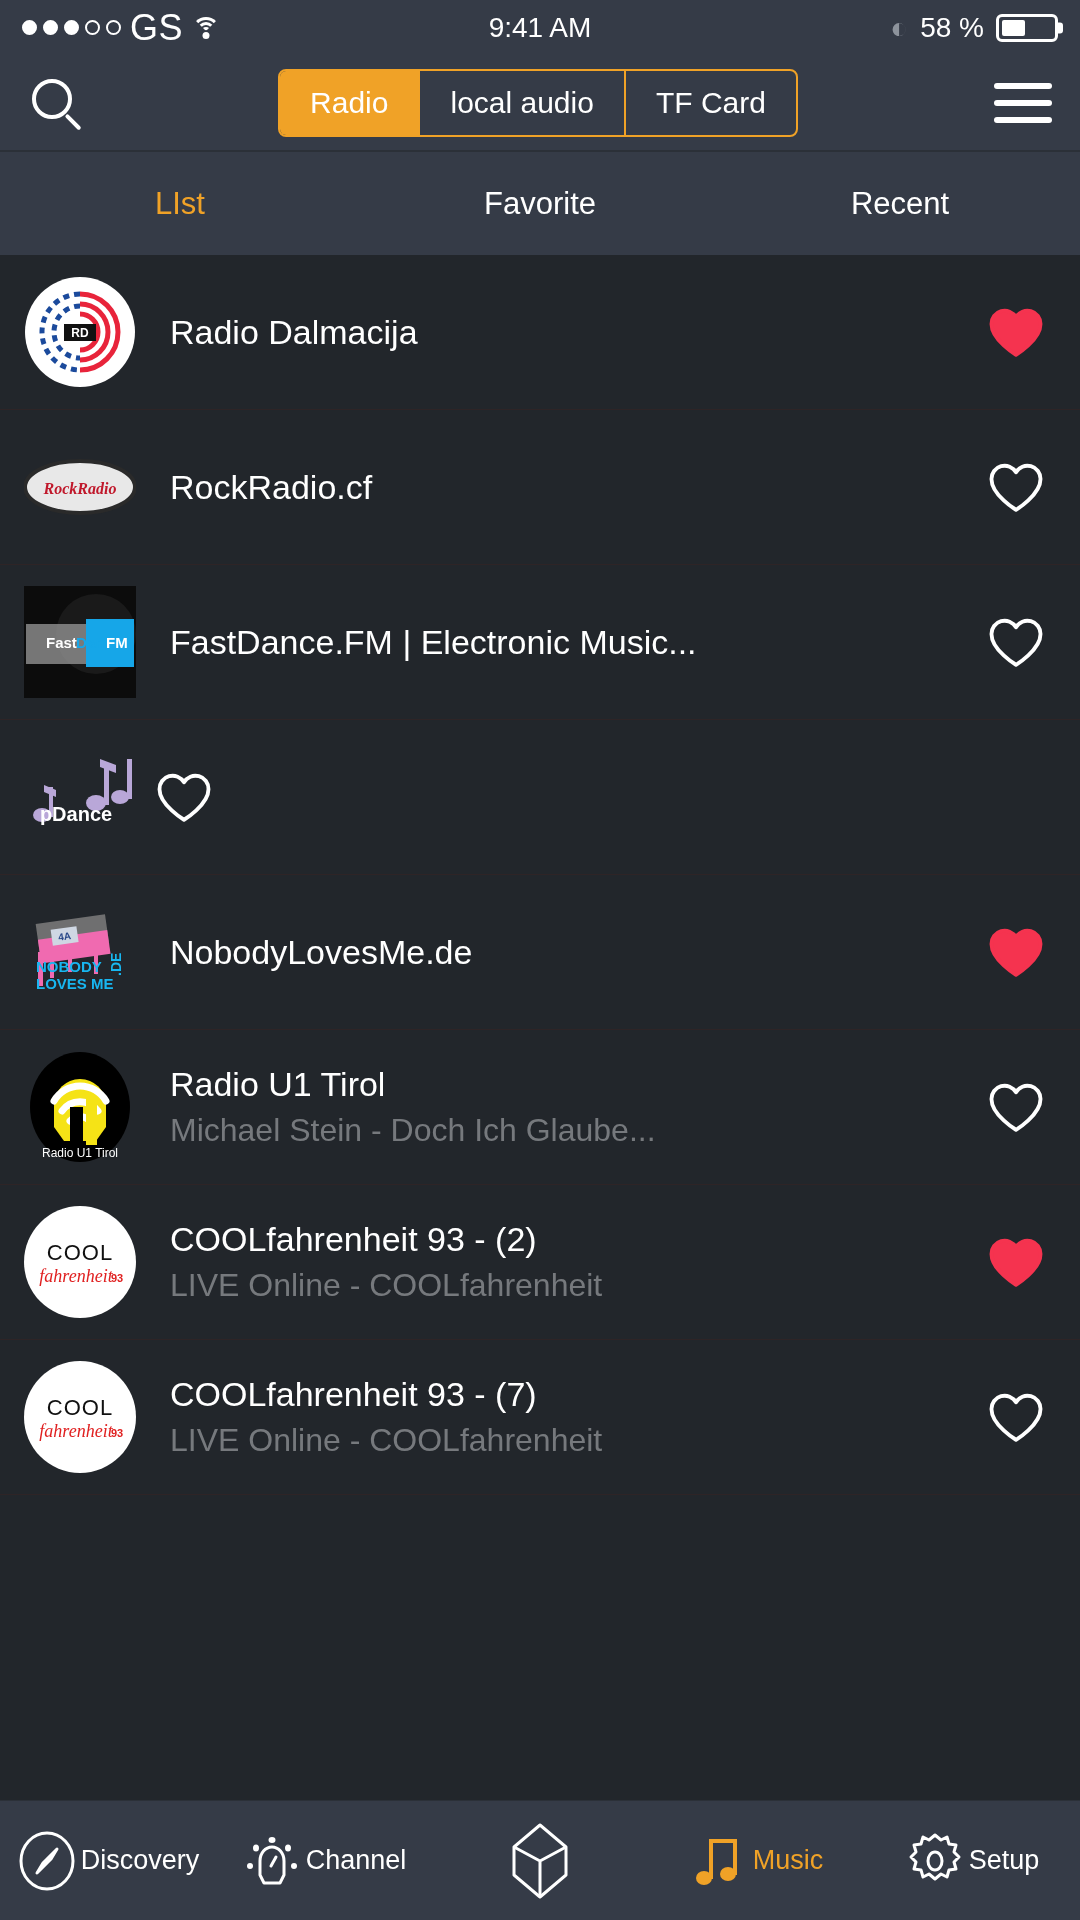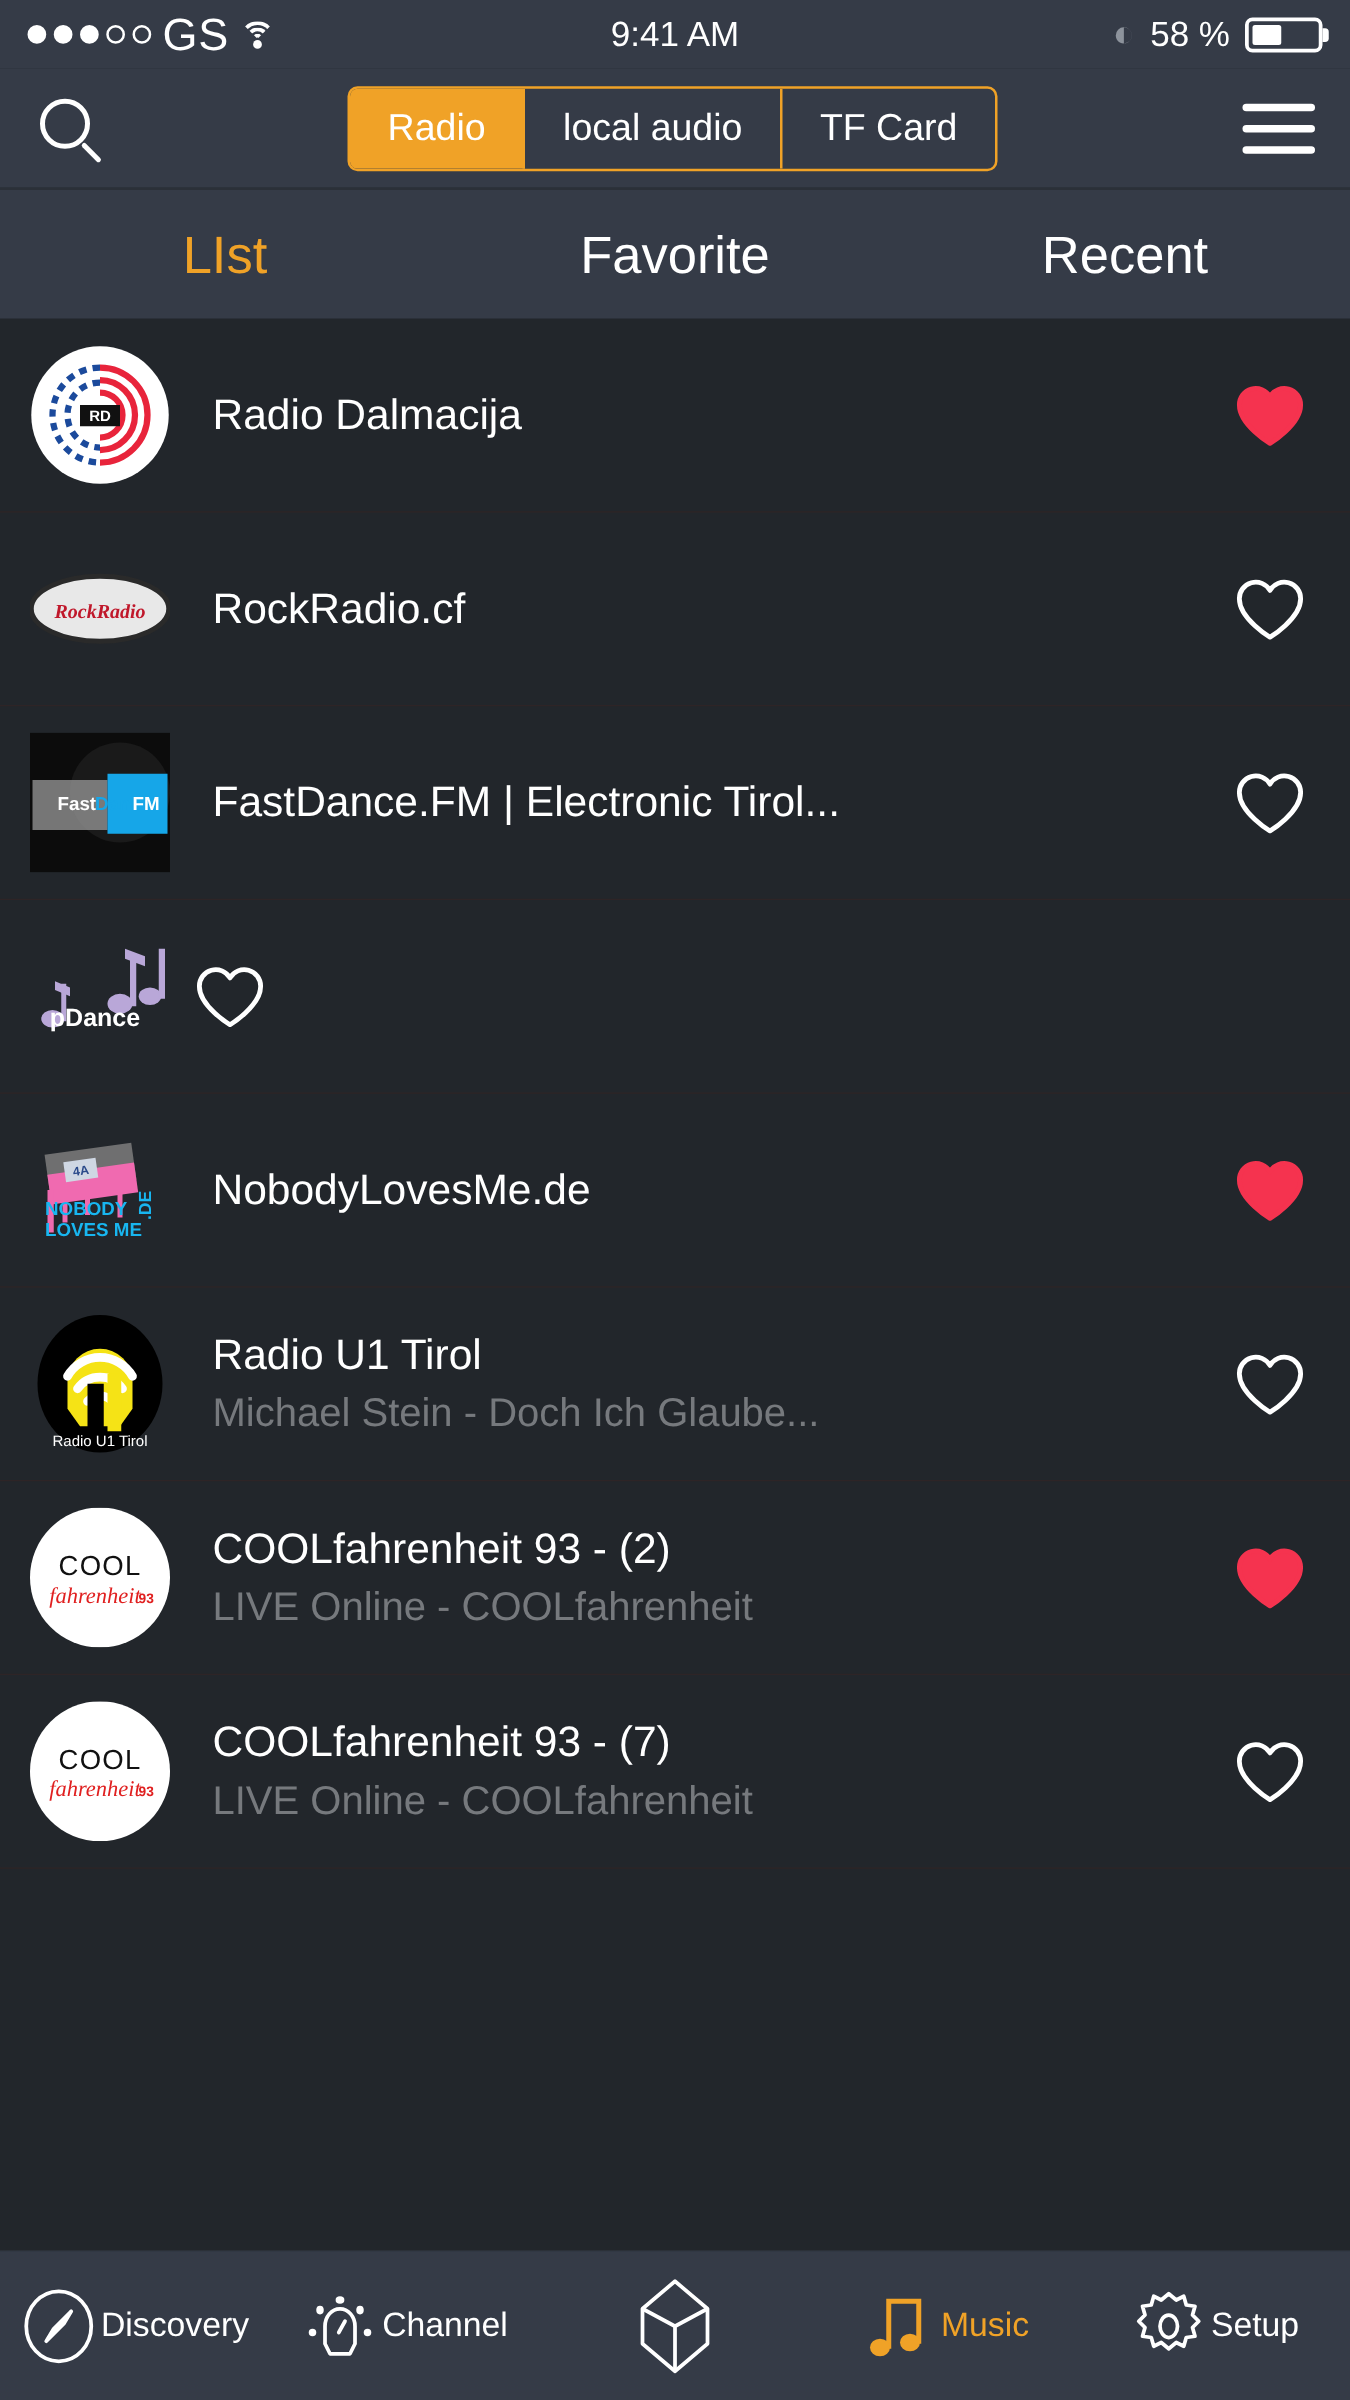--- a/index.html
+++ b/index.html
@@ -72,21 +72,21 @@
   .icon-menu{ width:60px; flex:0 0 auto; display:flex; flex-direction:column;
               gap:11px; align-items:flex-end; }
   .icon-menu span{ display:block; width:58px; height:6px; background:#fff;
                    border-radius:3px; }
 
   
   .subtabs{
     height:105px; background:#353b47; display:flex; align-items:center;
     border-top:2px solid #2b3038;
   }
-  .subtab{ flex:1; text-align:center; font-size:42px; color:#fff; }
+  .subtab{ flex:1; text-align:center; font-size:31px; color:#fff; }
   .subtab.active{ color:#f0a227; }
 
   
   .list{ background:#22262b; }
   .row{
     height:155px; display:flex; align-items:center;
     padding:0 36px 0 24px; position:relative;
     border-bottom:1px solid #2e2426;
   }
   .logo{ width:112px; height:112px; flex:0 0 auto; position:relative;
@@ -212,21 +212,21 @@
         <rect width="112" height="112" fill="#0c0c0c"></rect>
         <circle cx="72" cy="48" r="40" fill="#1a1a1a"></circle>
         <rect x="2" y="38" width="60" height="40" fill="#9a9a9a" opacity=".75"></rect>
         <rect x="62" y="33" width="48" height="48" fill="#16a6e8"></rect>
         <text x="22" y="62" font-size="15" fill="#fff" font-weight="bold" font-family="Liberation Sans, sans-serif">Fast</text>
         <text x="52" y="62" font-size="15" fill="#16a6e8" font-weight="bold" font-family="Liberation Sans, sans-serif">Dance</text>
         <text x="82" y="62" font-size="15" fill="#fff" font-weight="bold" font-family="Liberation Sans, sans-serif">FM</text>
       </svg>
       </div>
       <div class="rowtext">
-        <div class="title">FastDance.FM | Electronic Tirol...</div>
+        <div class="title">FastDance.FM | Electronic Music...</div>
       </div>
       <div class="heart"><svg viewBox="0 0 32 30" width="56" height="56">
     <path d="M16 28 C16 28 2 19.5 2 10.5 A7.5 7.5 0 0 1 16 6.6
              A7.5 7.5 0 0 1 30 10.5 C30 19.5 16 28 16 28 Z" fill="none" stroke="#ffffff" stroke-width="2.2" stroke-linejoin="round"></path>
         </svg></div>
     </div>
     <div class="row">
       <div class="logo">
         <svg viewBox="0 0 112 112" width="112" height="112">
         <g fill="#b9a7d8">

